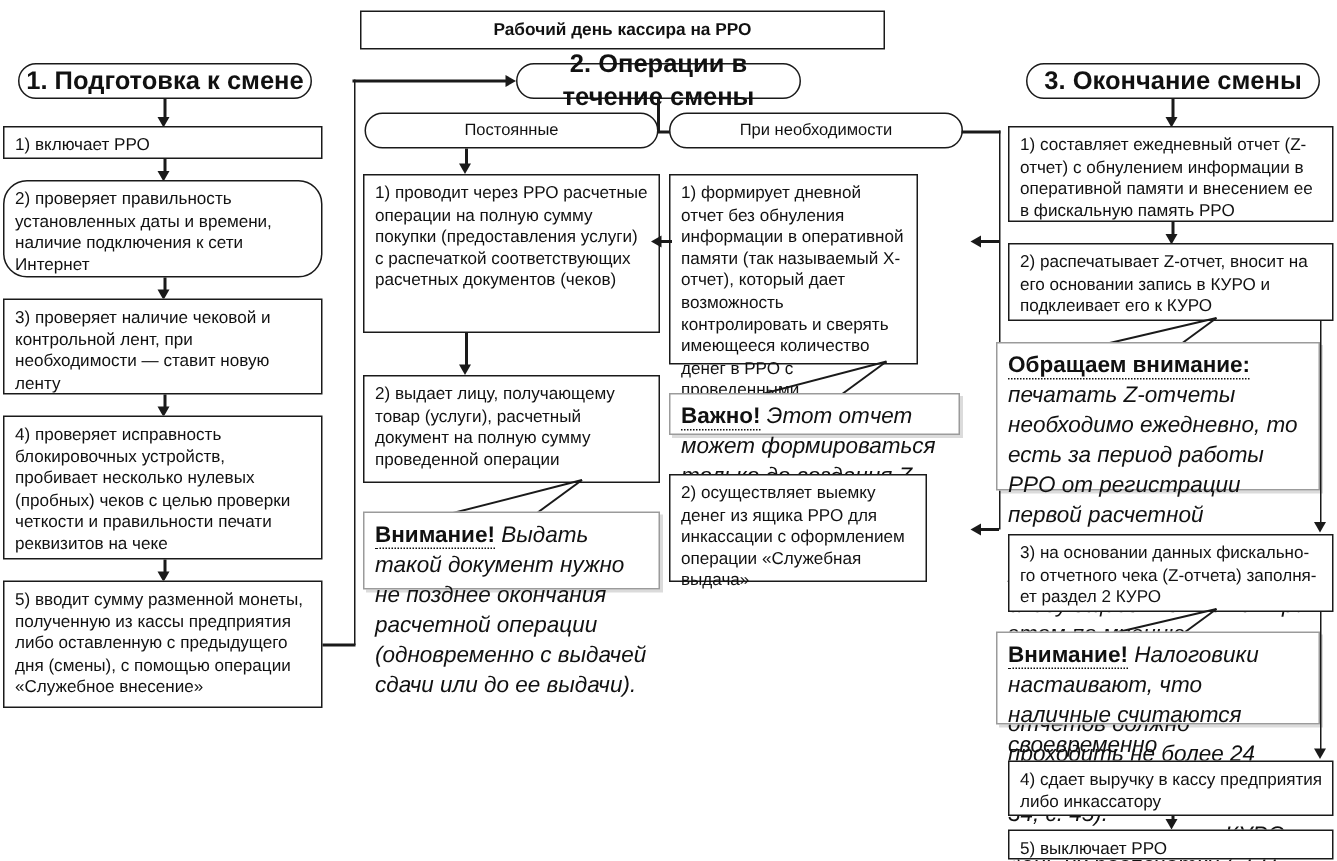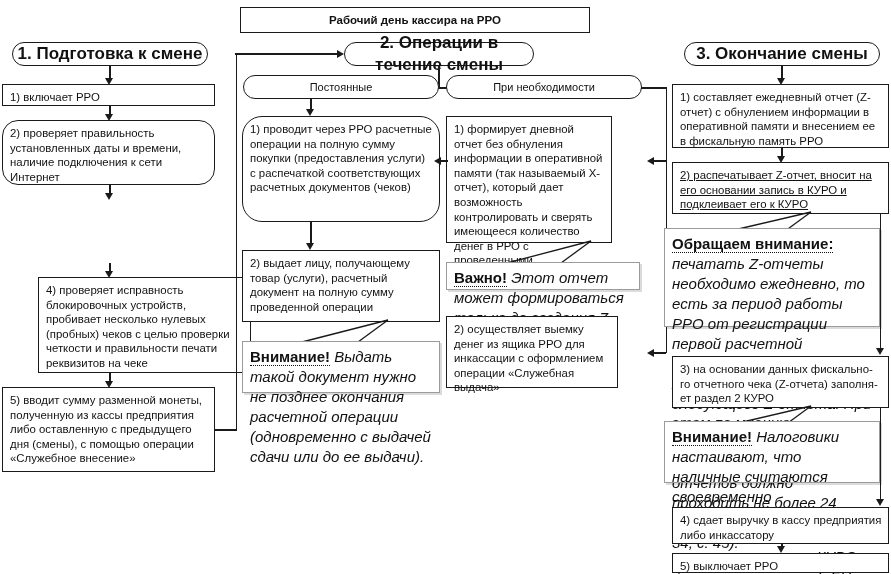--- a/index.html
+++ b/index.html
@@ -110,25 +110,26 @@
   <div class="node rect step" style="left:2px;top:84px;width:213px;height:22px;">1) включает РРО</div>
 
   <div class="ln vl" style="left:109px;top:106px;height:10px;"></div>
   <div class="arrow-d" style="left:105px;top:114px;"></div>
 
   <div class="node rect step" style="left:2px;top:120px;width:213px;height:65px;border-radius:16px;">2) проверяет правильность установленных даты и времени, наличие подключения к сети Интернет</div>
 
   <div class="ln vl" style="left:109px;top:185px;height:10px;"></div>
   <div class="arrow-d" style="left:105px;top:193px;"></div>
 
+  <div class="node rect step" style="left:2px;top:199px;width:213px;height:64px;">3) проверяет наличие чековой и контрольной лент, при необходимости — ставит новую ленту</div>
 
   <div class="ln vl" style="left:109px;top:263px;height:10px;"></div>
   <div class="arrow-d" style="left:105px;top:271px;"></div>
 
-  <div class="node rect step" style="left:2px;top:277px;width:213px;height:96px;margin-left:36px;">4) проверяет исправность блокировочных устройств, пробивает несколько нулевых (пробных) чеков с целью проверки четкости и правильности печати реквизитов на чеке</div>
+  <div class="node rect step" style="left:2px;top:277px;width:213px;height:96px;">4) проверяет исправность блокировочных устройств, пробивает несколько нулевых (пробных) чеков с целью проверки четкости и правильности печати реквизитов на чеке</div>
 
   <div class="ln vl" style="left:109px;top:373px;height:10px;"></div>
   <div class="arrow-d" style="left:105px;top:381px;"></div>
 
   <div class="node rect step" style="left:2px;top:387px;width:213px;height:85px;">5) вводит сумму разменной монеты, полученную из кассы предприятия либо оставленную с предыдущего дня (смены), с помощью операции «Служебное внесение»</div>
 
   <div class="ln hl" style="left:215px;top:429px;width:22px;"></div>
   <div class="ln vl" style="left:235.5px;top:53px;height:377px;"></div>
   <div class="ln hl" style="left:235px;top:53px;width:104px;"></div>
   <div class="arrow-r" style="left:337px;top:49.5px;"></div>
@@ -138,21 +139,21 @@
   <div class="ln vl" style="left:438px;top:66px;height:22px;"></div>
   <div class="ln hl" style="left:338px;top:87px;width:202px;"></div>
 
   <div class="node pill sub" style="left:446px;top:75px;width:196px;height:24px;">При необходимости</div>
 
   <div class="node pill sub" style="left:243px;top:75px;width:196px;height:24px;">Постоянные</div>
 
   <div class="ln vl" style="left:310px;top:99px;height:12px;"></div>
   <div class="arrow-d" style="left:306px;top:109px;"></div>
 
-  <div class="node rect step" style="left:242px;top:116px;width:198px;height:106px;border-radius:20px;">1) проводит через РРО расчетные операции на полную сумму покупки (предоставления услуги) с распечаткой соответствующих расчетных документов (чеков)</div>
+  <div class="node rect step" style="left:242px;top:116px;width:198px;height:106px;">1) проводит через РРО расчетные операции на полную сумму покупки (предоставления услуги) с распечаткой соответствующих расчетных документов (чеков)</div>
 
   <div class="ln vl" style="left:310px;top:222px;height:24px;"></div>
   <div class="arrow-d" style="left:306px;top:243px;"></div>
 
   <div class="node rect step" style="left:242px;top:250px;width:198px;height:72px;">2) выдает лицу, получающему товар (услуги), расчетный документ на полную сумму проведенной операции</div>
 
   <svg class="leader" style="left:300px;top:318px;width:140px;height:26px;" viewBox="0 0 140 26">
     <path d="M2 24 L88 2" stroke="#1a1a1a" stroke-width="1.3" fill="none"></path>
     <path d="M58 24 L88 2" stroke="#1a1a1a" stroke-width="1.3" fill="none"></path>
   </svg>
@@ -188,21 +189,21 @@
   <div class="node pill hdr" style="left:684px;top:42px;width:196px;height:24px;">3. Окончание смены</div>
 
   <div class="ln vl" style="left:781px;top:66px;height:14px;"></div>
   <div class="arrow-d" style="left:777px;top:78px;"></div>
 
   <div class="node rect step" style="left:672px;top:84px;width:217px;height:64px;">1) составляет ежедневный отчет (Z-отчет) с обнулением информации в оперативной памяти и внесением ее в фискальную память РРО</div>
 
   <div class="ln vl" style="left:781px;top:148px;height:10px;"></div>
   <div class="arrow-d" style="left:777px;top:156px;"></div>
 
-  <div class="node rect step" style="left:672px;top:162px;width:217px;height:52px;text-decoration:underline;">2) распечатывает Z-отчет, вносит на его основании запись в КУРО и подклеивает его к КУРО</div>
+  <div class="node rect step" style="left:672px;top:162px;width:217px;height:52px;">2) распечатывает Z-отчет, вносит на его основании запись в КУРО и подклеивает его к КУРО</div>
 
   <svg class="leader" style="left:715px;top:210px;width:150px;height:26px;" viewBox="0 0 150 26">
     <path d="M2 24 L96 2" stroke="#1a1a1a" stroke-width="1.3" fill="none"></path>
     <path d="M66 24 L96 2" stroke="#1a1a1a" stroke-width="1.3" fill="none"></path>
   </svg>
 
   <div class="note" style="left:664px;top:228px;width:216px;height:99px;">
     <b>Обращаем внимание:</b><span> печатать Z-отчеты необходимо ежедневно, то есть за период работы РРО от регистрации первой расчетной операции после выполнения Z-отчета до выполнения следующего Z-отчета. При этом по мнению налоговиков между распечаткой двух Z-отчетов должно проходить не более 24 часов (см. «БН», 2013, № 34, с. 45).</span>
   </div>
 

